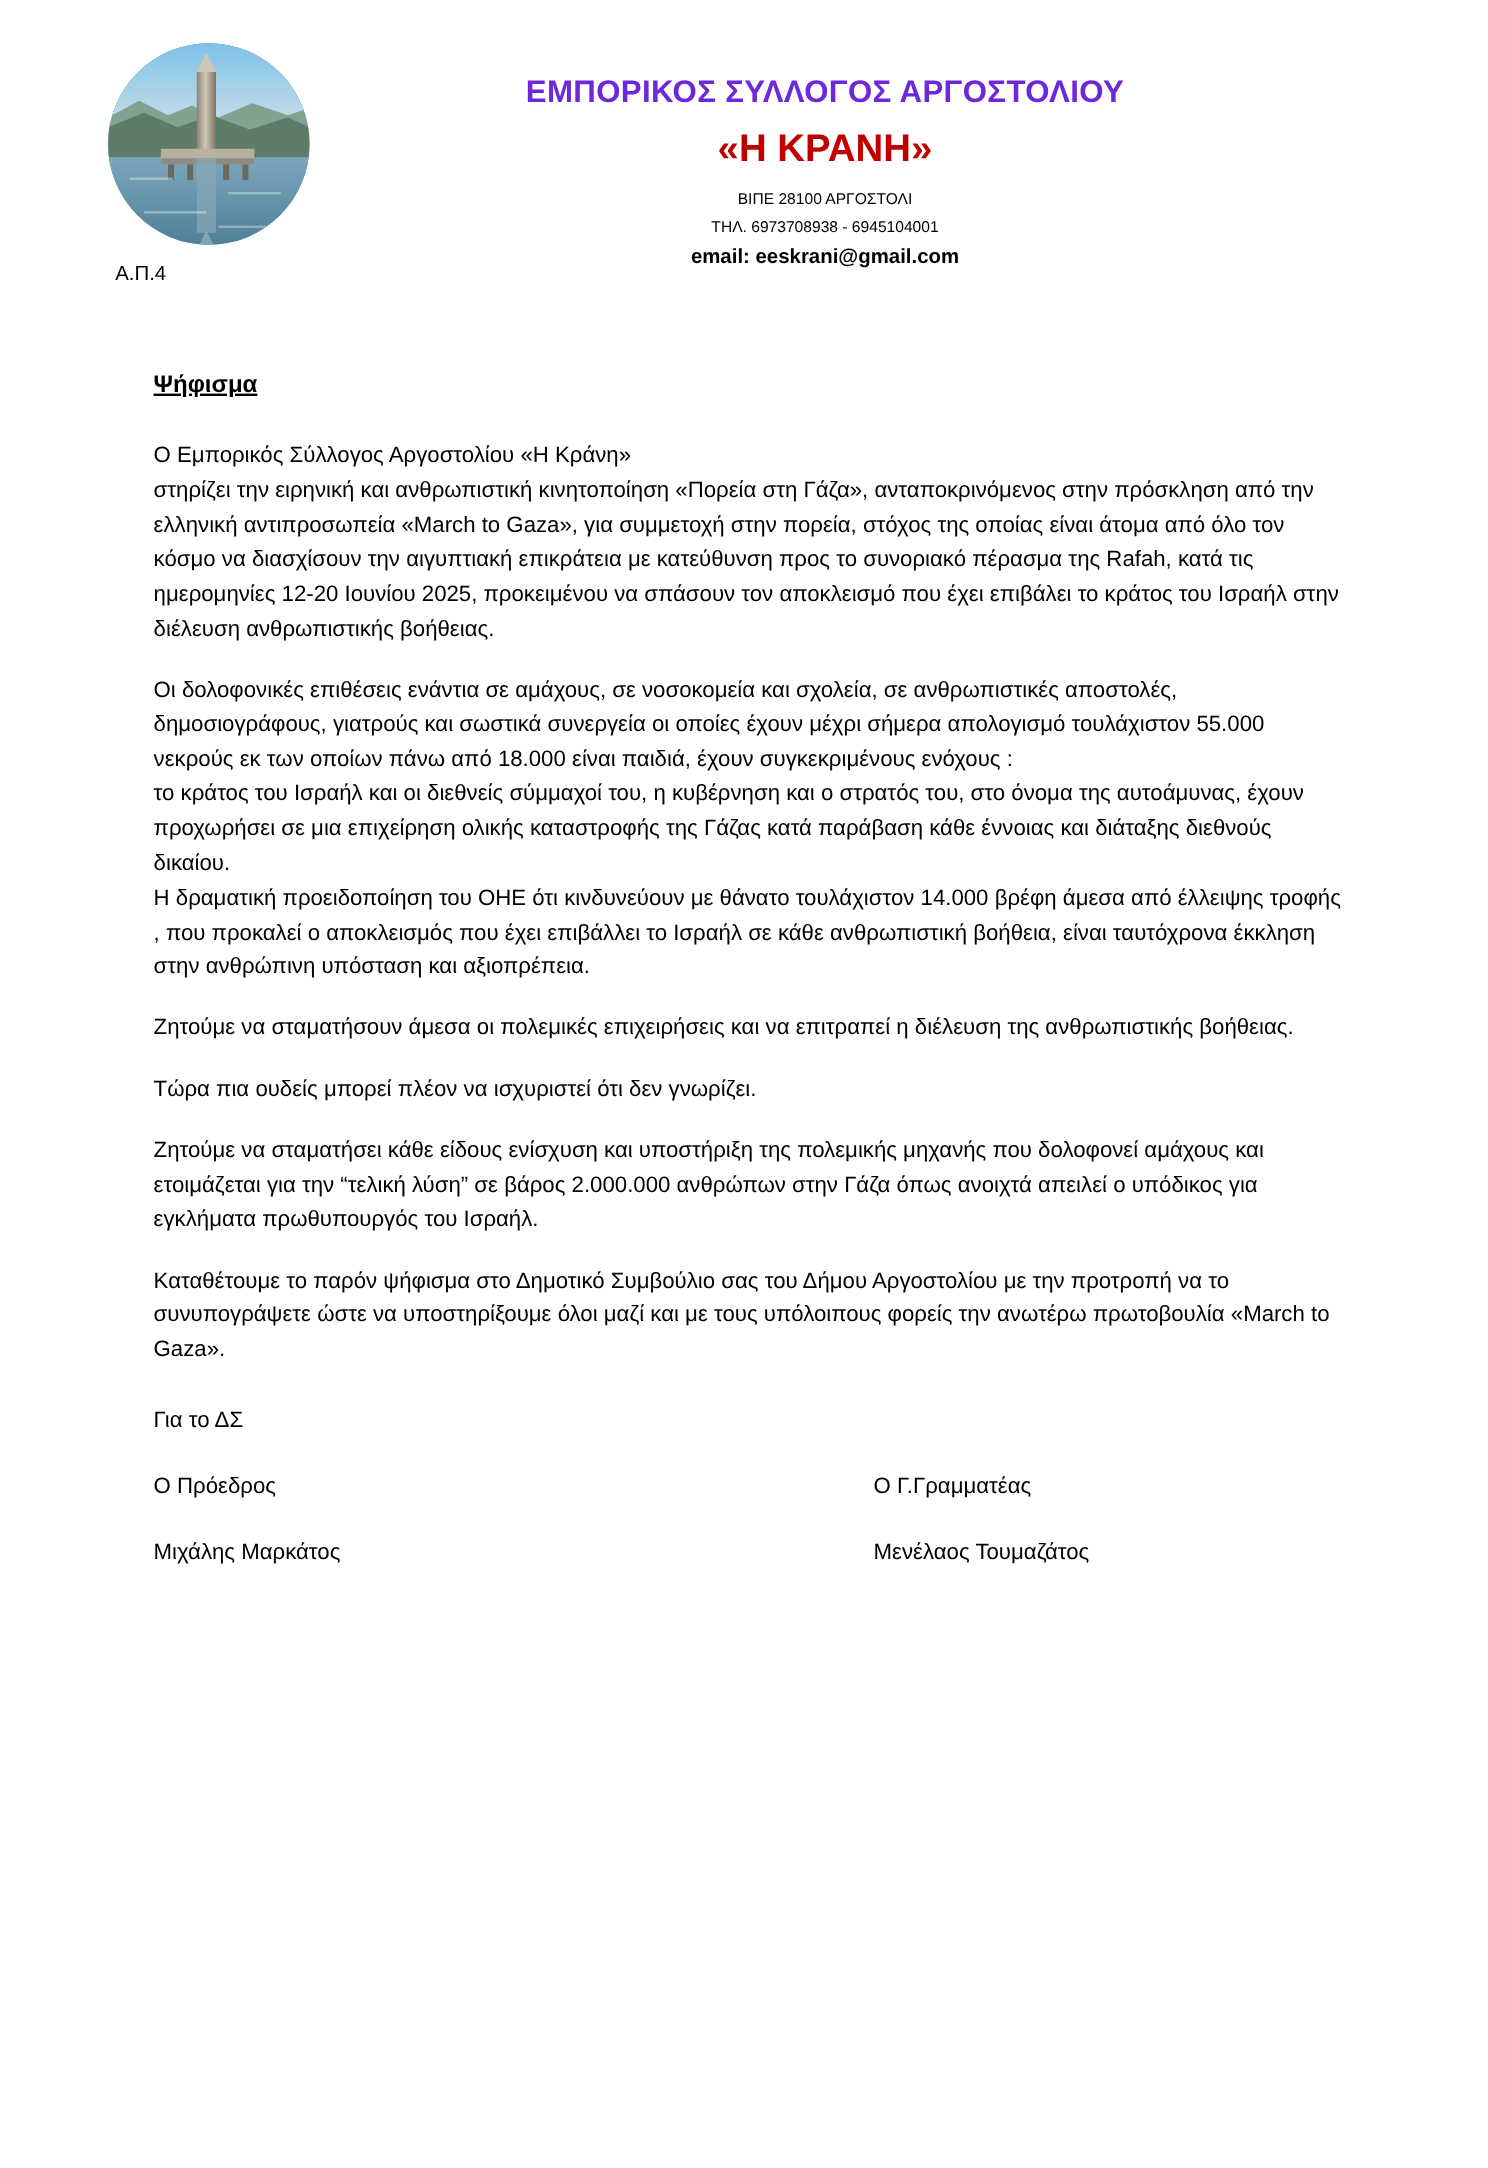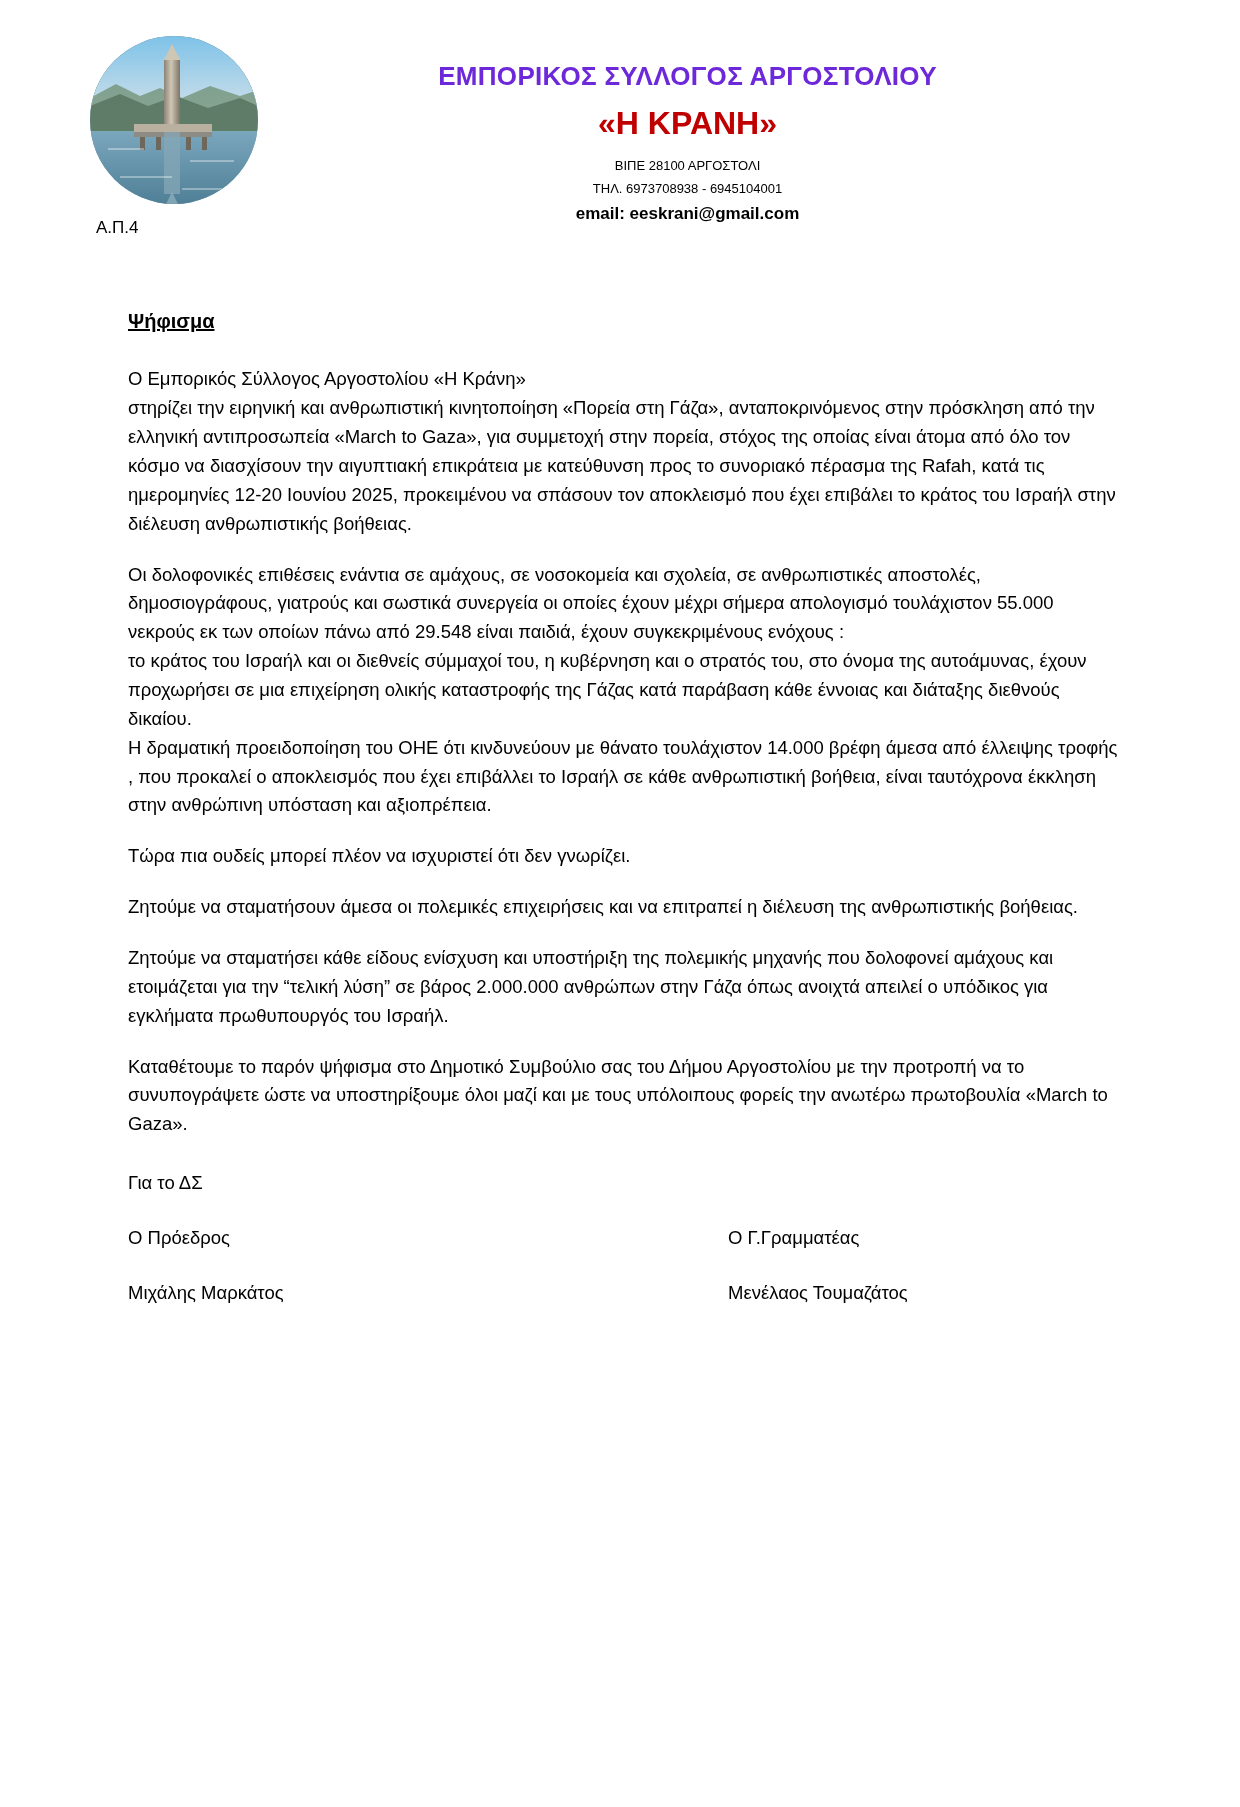--- a/index.html
+++ b/index.html
@@ -194,25 +194,25 @@
       <div class="org-email">email: eeskrani@gmail.com</div>
     </div>
   </div>
 
   <div class="content">
 
     <div class="doc-title">Ψήφισμα</div>
 
     <p class="para tight">Ο Εμπορικός Σύλλογος Αργοστολίου «Η Κράνη»</p>
     <p class="para">στηρίζει την ειρηνική και ανθρωπιστική κινητοποίηση «Πορεία στη Γάζα», ανταποκρινόμενος στην πρόσκληση από την ελληνική αντιπροσωπεία «March to Gaza», για συμμετοχή στην πορεία, στόχος της οποίας είναι άτομα από όλο τον κόσμο να διασχίσουν την αιγυπτιακή επικράτεια με κατεύθυνση προς το συνοριακό πέρασμα της Rafah, κατά τις ημερομηνίες 12-20 Ιουνίου 2025, προκειμένου να σπάσουν τον αποκλεισμό που έχει επιβάλει το κράτος του Ισραήλ στην διέλευση ανθρωπιστικής βοήθειας.</p>
-    <p class="para tight">Οι δολοφονικές επιθέσεις ενάντια σε αμάχους, σε νοσοκομεία και σχολεία, σε ανθρωπιστικές αποστολές, δημοσιογράφους, γιατρούς και σωστικά συνεργεία οι οποίες  έχουν μέχρι σήμερα απολογισμό τουλάχιστον 55.000 νεκρούς εκ των οποίων πάνω από 29.548 είναι παιδιά, έχουν συγκεκριμένους ενόχους :</p>
+    <p class="para tight">Οι δολοφονικές επιθέσεις ενάντια σε αμάχους, σε νοσοκομεία και σχολεία, σε ανθρωπιστικές αποστολές, δημοσιογράφους, γιατρούς και σωστικά συνεργεία οι οποίες  έχουν μέχρι σήμερα απολογισμό τουλάχιστον 55.000 νεκρούς εκ των οποίων πάνω από 18.000 είναι παιδιά, έχουν συγκεκριμένους ενόχους :</p>
     <p class="para tight">το κράτος του Ισραήλ και οι διεθνείς σύμμαχοί του, η κυβέρνηση και ο στρατός του, στο όνομα της αυτοάμυνας, έχουν προχωρήσει σε μια επιχείρηση ολικής καταστροφής της Γάζας κατά παράβαση κάθε έννοιας και διάταξης διεθνούς δικαίου.</p>
     <p class="para">Η δραματική προειδοποίηση του ΟΗΕ ότι κινδυνεύουν με θάνατο τουλάχιστον 14.000 βρέφη άμεσα από έλλειψης τροφής , που προκαλεί ο αποκλεισμός που έχει επιβάλλει το Ισραήλ σε κάθε ανθρωπιστική βοήθεια, είναι ταυτόχρονα έκκληση στην ανθρώπινη υπόσταση και αξιοπρέπεια.</p>
+    <p class="para">Ζητούμε να σταματήσουν άμεσα οι πολεμικές επιχειρήσεις και να επιτραπεί η διέλευση της ανθρωπιστικής βοήθειας.</p>
     <p class="para">Τώρα πια ουδείς μπορεί πλέον να ισχυριστεί ότι δεν γνωρίζει.</p>
-    <p class="para">Ζητούμε να σταματήσουν άμεσα οι πολεμικές επιχειρήσεις και να επιτραπεί η διέλευση της ανθρωπιστικής βοήθειας.</p>
     <p class="para">Ζητούμε να σταματήσει κάθε είδους ενίσχυση και υποστήριξη της πολεμικής μηχανής που δολοφονεί αμάχους και ετοιμάζεται για την “τελική λύση” σε βάρος 2.000.000 ανθρώπων στην Γάζα όπως ανοιχτά απειλεί ο υπόδικος για εγκλήματα πρωθυπουργός του Ισραήλ.</p>
     <p class="para">Καταθέτουμε το παρόν ψήφισμα στο Δημοτικό Συμβούλιο σας του Δήμου Αργοστολίου με την προτροπή να το συνυπογράψετε ώστε να υποστηρίξουμε όλοι μαζί και με τους υπόλοιπους φορείς την ανωτέρω πρωτοβουλία «March to Gaza».</p>
 
     <div class="sig-intro">Για το ΔΣ</div>
 
     <div class="sig-row">
       <div class="sig-col-left">Ο Πρόεδρος</div>
       <div class="sig-col-right">Ο Γ.Γραμματέας</div>
     </div>
 

